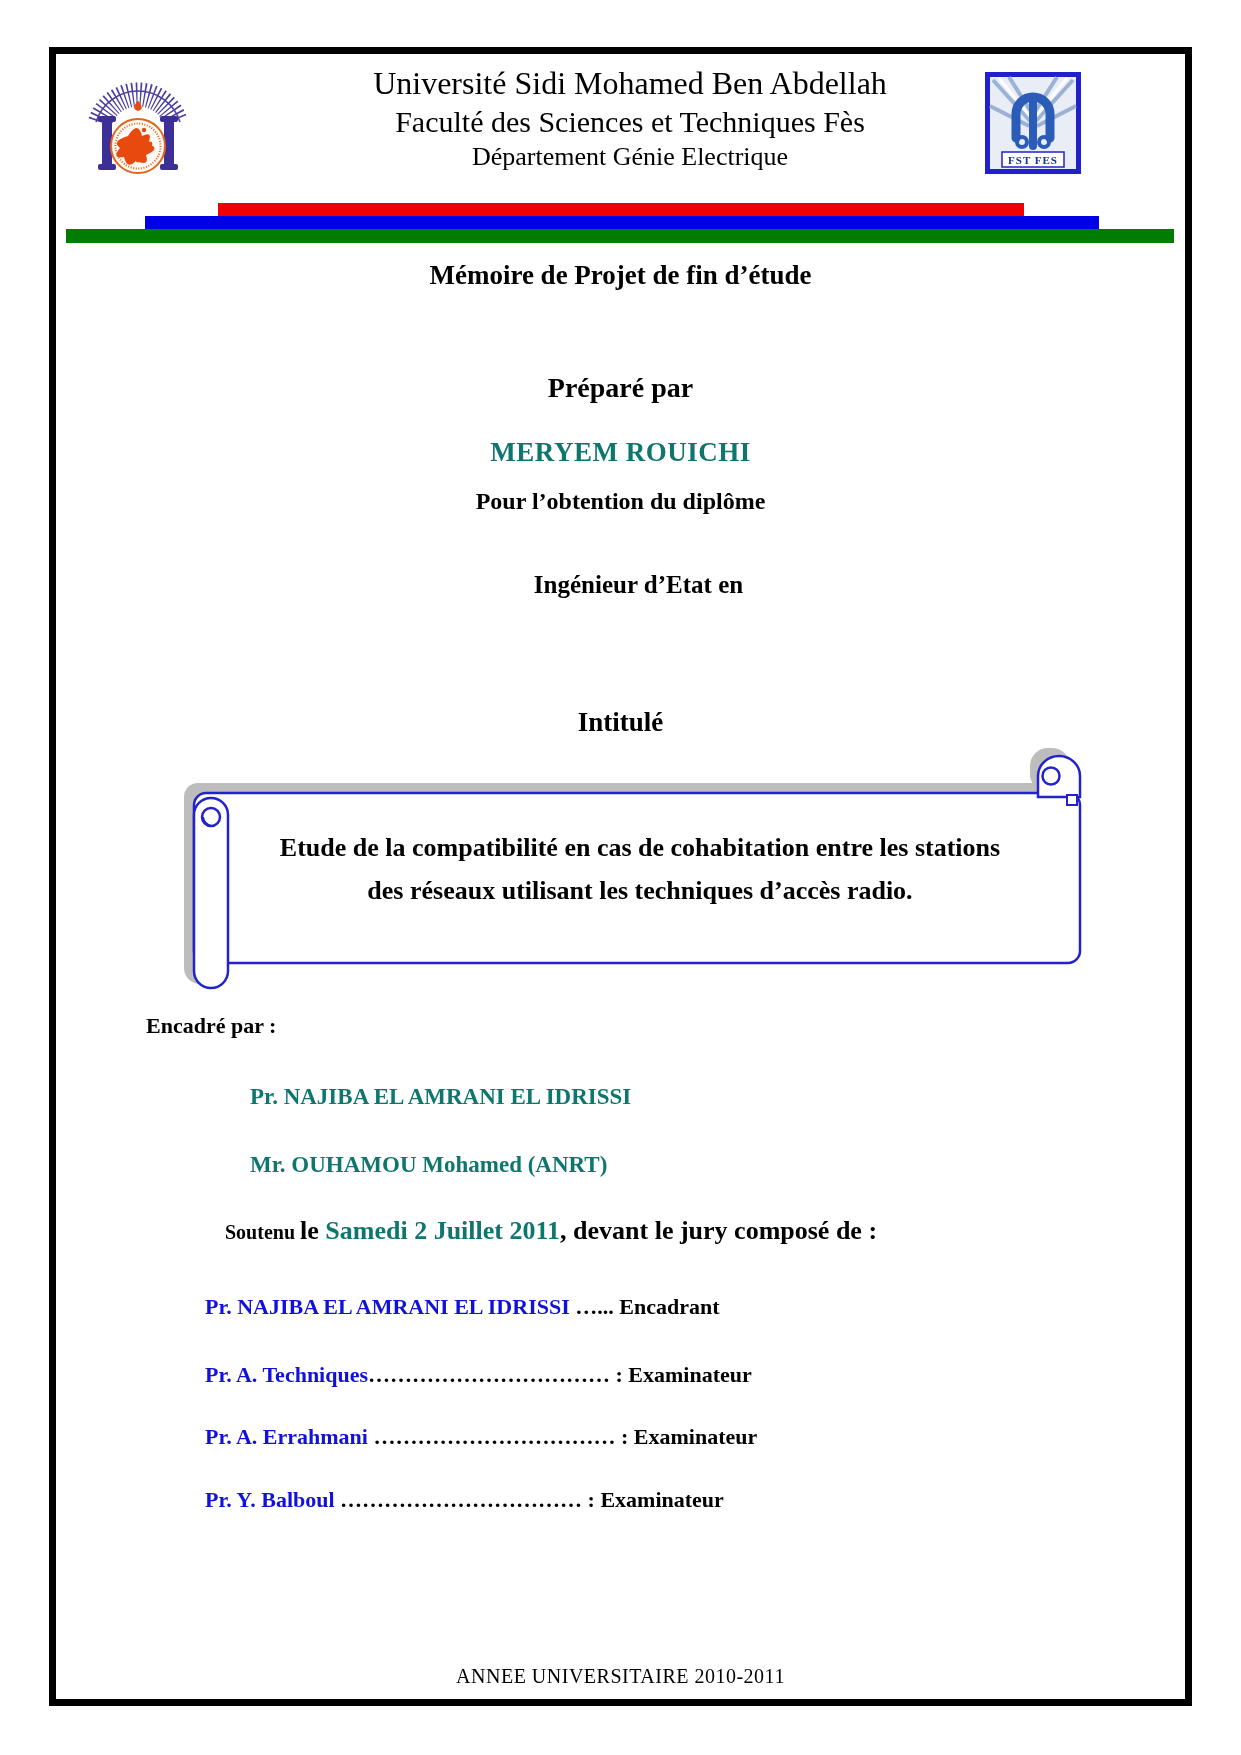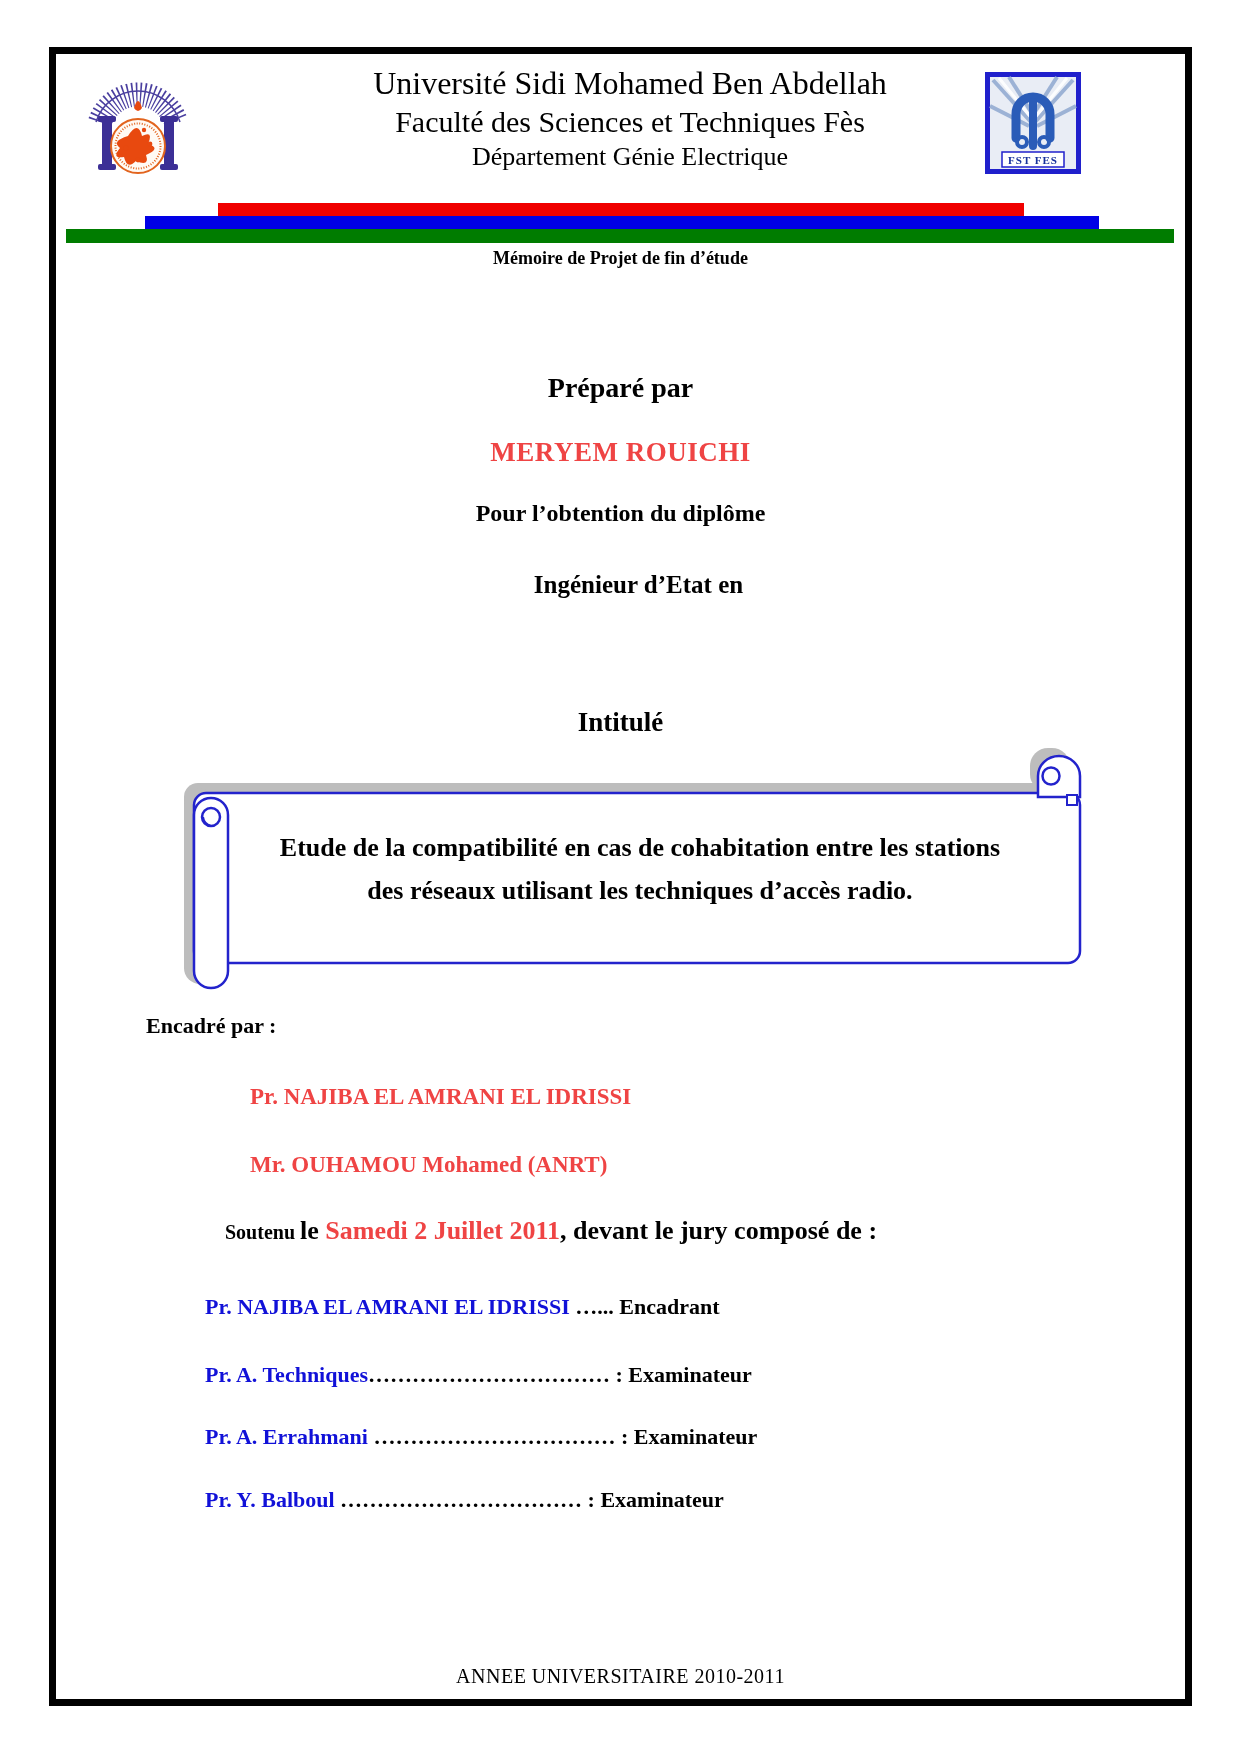--- a/index.html
+++ b/index.html
@@ -7,37 +7,37 @@
     position:relative;width:1241px;height:1755px;background:#fff;overflow:hidden;
     font-family:"Liberation Serif", serif;color:#000;
   }
   .border-frame{
     position:absolute;left:49px;top:47px;width:1143px;height:1659px;
     border:7px solid #000;box-sizing:border-box;background:#fff;
   }
   .abs{position:absolute;}
   .ctr{left:0;width:1241px;text-align:center;}
   .b{font-weight:bold;}
-  .red{color:#ef4444;}
+  .red{color:#0f766e;}
   .blue{color:#1111d8;}
   
   .hdr-text{left:200px;width:860px;text-align:center;font-weight:normal;}
   .hdr-l1{position:absolute;top:66px;left:0;width:100%;font-size:32px;line-height:34px;}
   .hdr-l2{position:absolute;top:106px;left:0;width:100%;font-size:30px;line-height:32px;}
   .hdr-l3{position:absolute;top:143px;left:0;width:100%;font-size:26px;line-height:28px;}
   
   .bar{position:absolute;height:14px;}
   .bar-red{left:218px;top:203px;width:806px;background:#f00000;}
   .bar-blue{left:145px;top:216px;width:954px;background:#0000e6;}
   .bar-green{left:66px;top:229px;width:1108px;background:#007c00;}
   
-  .memoire{top:248px;font-size:18px;}
+  .memoire{top:260px;font-size:27px;}
   .prepare{top:372px;font-size:28px;}
   .author{top:437px;font-size:27px;letter-spacing:.5px;}
-  .diploma{top:500px;font-size:24px;}
+  .diploma{top:488px;font-size:24px;}
   .degree{top:571px;font-size:25px;padding-left:18px;}
   .special{top:642px;font-size:23px;letter-spacing:.5px;}
   .intitule{top:707px;font-size:27px;}
   
   .scroll-wrap{left:170px;top:748px;width:930px;height:250px;}
   .scroll-title{left:230px;top:826px;width:820px;text-align:center;font-size:26px;line-height:43px;font-weight:bold;}
   
   .encadre{left:146px;top:1013px;font-size:22px;}
   .sup1{left:250px;top:1084px;font-size:23px;}
   .sup2{left:250px;top:1152px;font-size:23px;}

